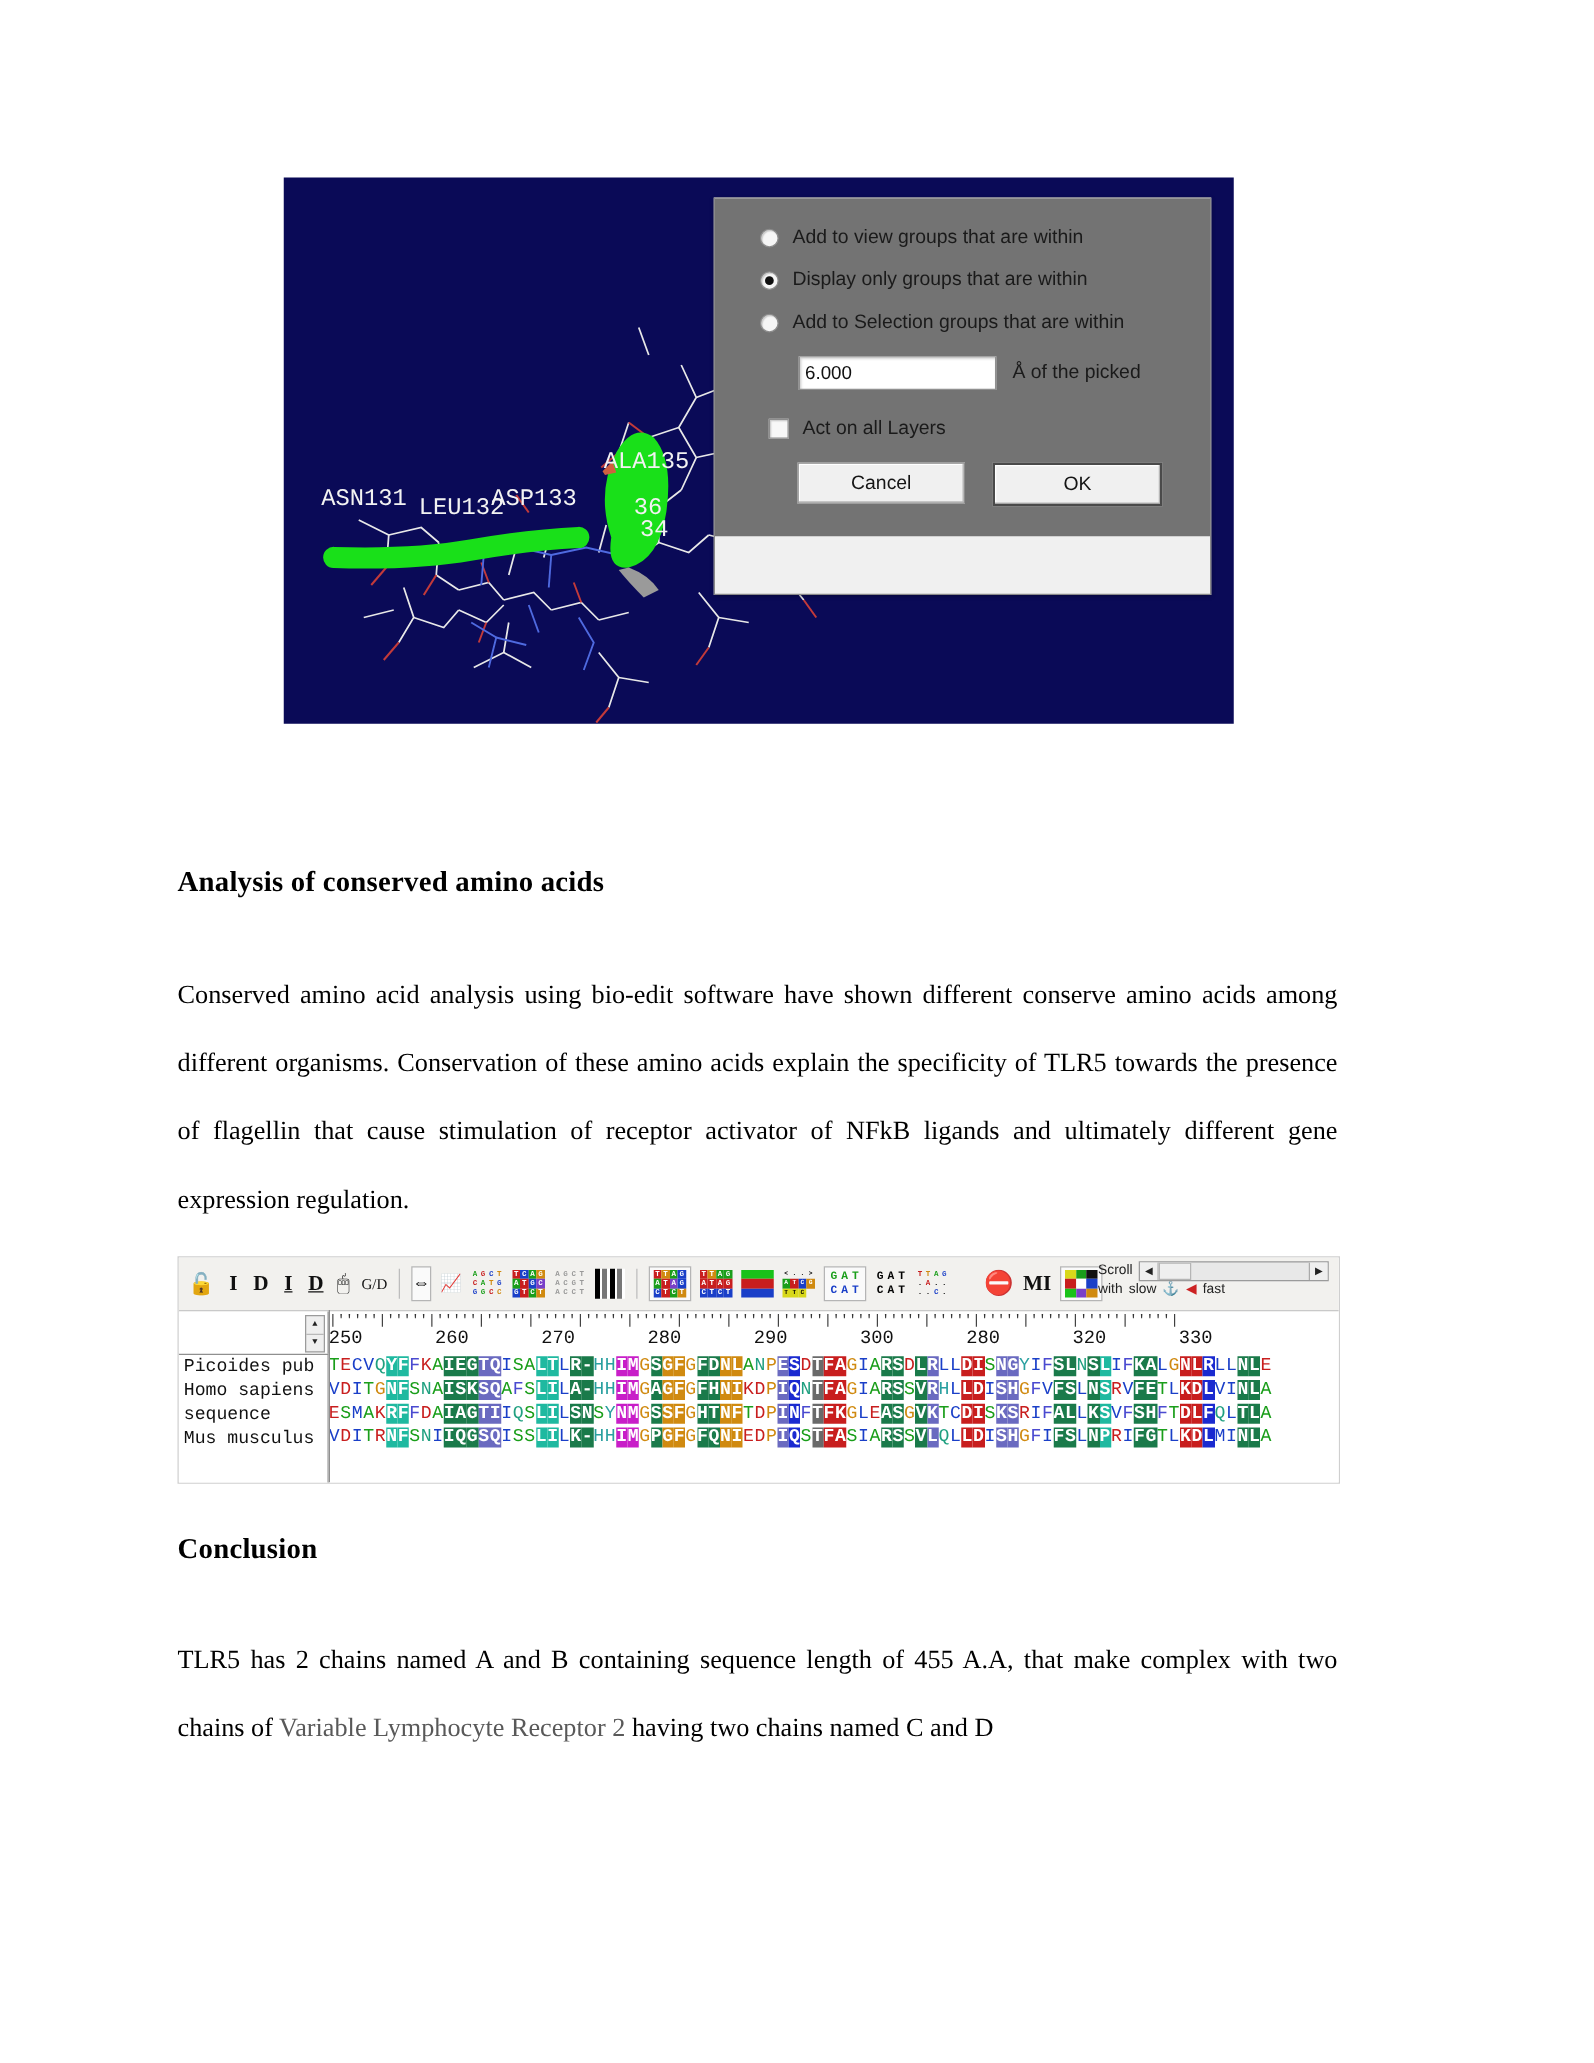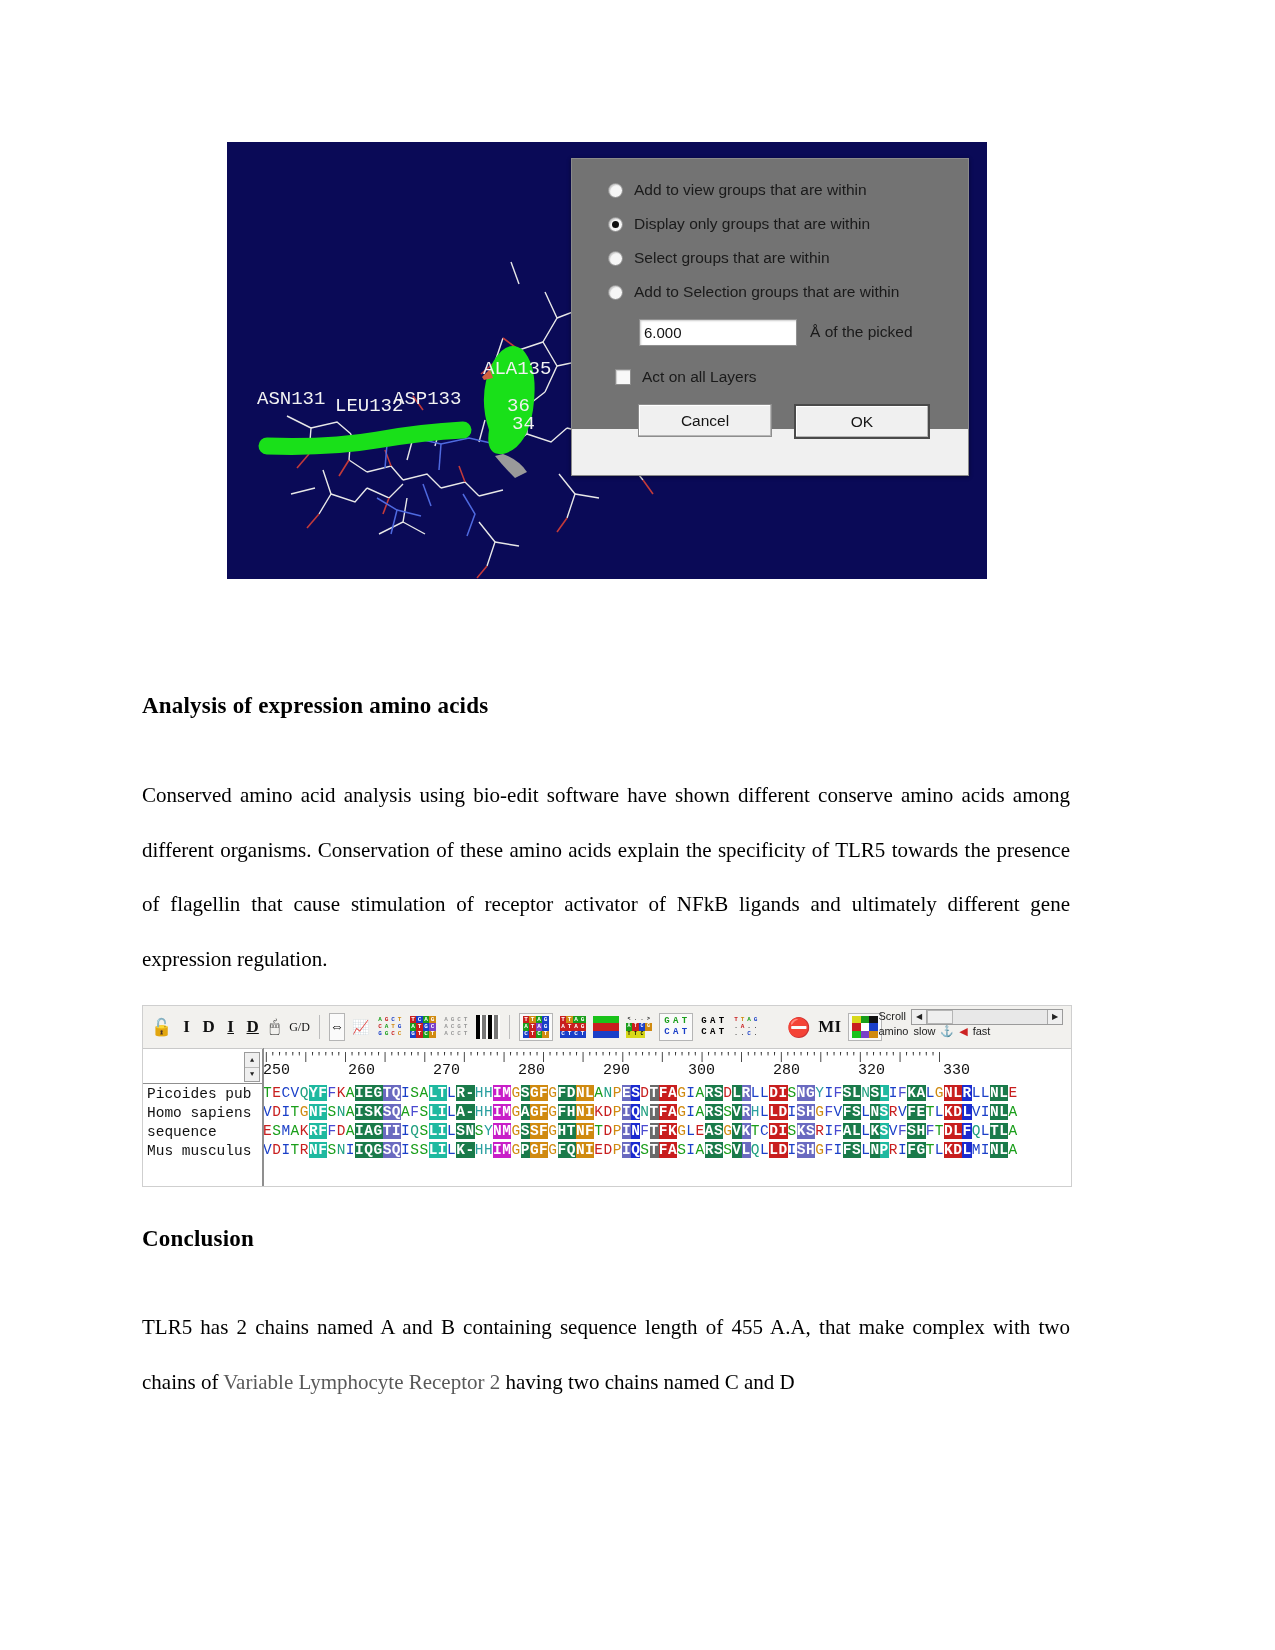--- a/index.html
+++ b/index.html
@@ -494,24 +494,20 @@
           <div class="radio-row">
             <span class="radio"></span>
             <span>Add to view groups that are within</span>
           </div>
 
           <div class="radio-row">
             <span class="radio on"></span>
             <span>Display only groups that are within</span>
           </div>
 
-          <div class="radio-row">
-            <span class="radio"></span>
-            <span>Select groups that are within</span>
-          </div>
 
           <div class="radio-row">
             <span class="radio"></span>
             <span>Add to Selection groups that are within</span>
           </div>
 
           <div class="value-row">
             <div class="dlg-input">6.000</div>
             <div class="unit-text">Å of the picked</div>
           </div>
@@ -526,21 +522,21 @@
             <div class="dlg-btn default">OK</div>
           </div>
 
         </div>
       </div>
 
     </div>
   </div>
 
 
-  <div class="heading" id="h-analysis">Analysis of expression amino acids</div>
+  <div class="heading" id="h-analysis">Analysis of conserved amino acids</div>
 
   <div class="para" id="p-intro">Conserved amino acid analysis using bio-edit software have shown different conserve amino acids among different organisms. Conservation of these amino acids explain the specificity of TLR5 towards the presence of flagellin that cause stimulation of receptor activator of NFkB ligands and ultimately different gene expression regulation.</div>
 
   <div class="bioedit">
 
     <div class="be-toolbar">
       <span class="tb-ico">🔓</span>
       <span class="tb-ico bold">I</span>
       <span class="tb-ico bold">D</span>
       <span class="tb-ico bold uline">I</span>
@@ -706,21 +702,21 @@
       <div class="scroll-ctl">
         <div class="row1">
           <span>Scroll</span>
           <span class="mini-scroll">
             <span class="arw">◀</span>
             <span class="thumb"></span>
             <span class="arw r">▶</span>
           </span>
         </div>
         <div class="row2">
-          <span>amino</span>
+          <span>with</span>
           <span>slow</span>
           <span style="color:#2222cc">⚓</span>
           <span style="color:#cc2222">◀</span>
           <span>fast</span>
         </div>
       </div>
     </div>
 
     <div class="be-ruler-area">
       <div class="be-names-head">

